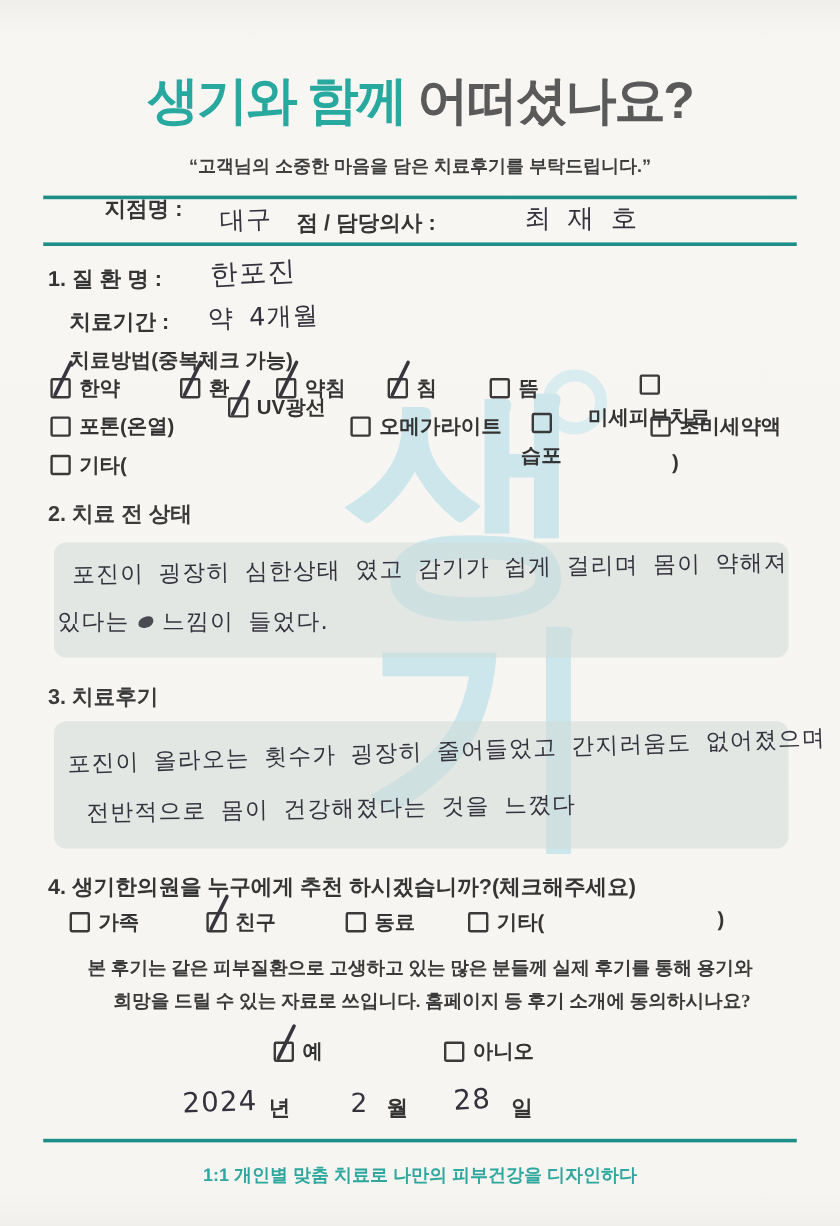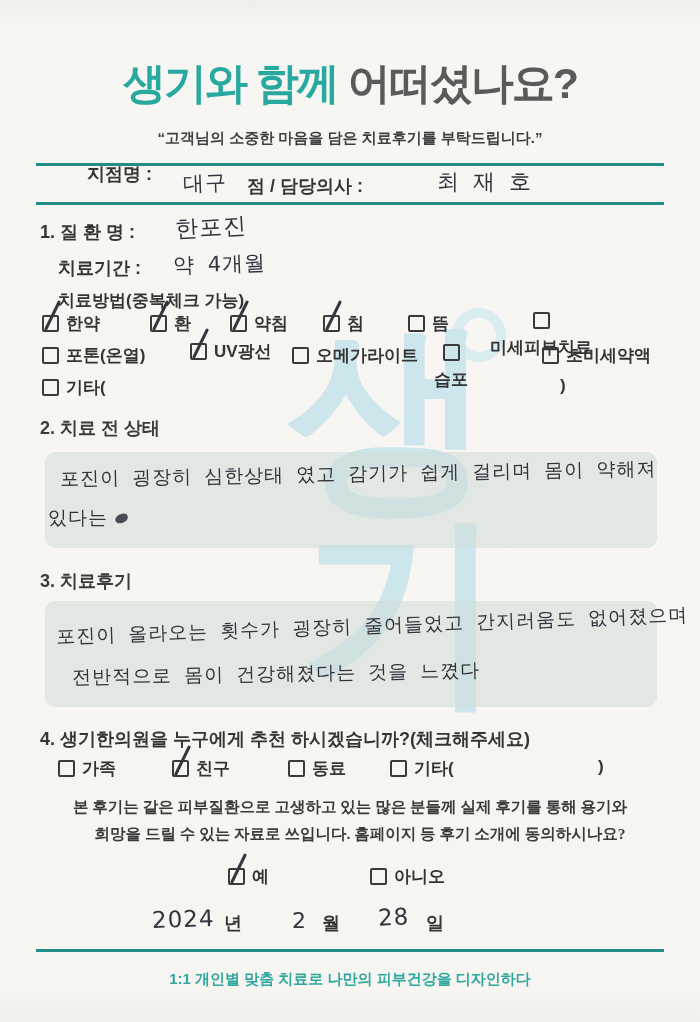--- a/index.html
+++ b/index.html
@@ -110,21 +110,21 @@
   </div>
   <div class="cb" style="left:490px;top:312px;flex-direction:column;">
     <span class="box"></span>
     <span>미세피부치료</span>
   </div>
 
   <div class="cb" style="left:42px;top:344px;">
     <span class="box"></span>
     <span>포톤(온열)</span>
   </div>
-  <div class="cb checked" style="left:190px;top:340px;">
+  <div class="cb checked" style="left:190px;top:328px;">
     <span class="box">
         <span class="tick"></span>
       </span>
     <span>UV광선</span>
   </div>
   <div class="cb" style="left:292px;top:344px;">
     <span class="box"></span>
     <span>오메가라이트</span>
   </div>
   <div class="cb" style="left:434px;top:344px;flex-direction:column;">
@@ -141,20 +141,21 @@
     <span>기타(</span>
   </div>
   <div class="abs paren z" style="left:560px;top:376px;">)</div>
 
   <div class="abs sec z" style="left:40px;top:416px;">2. 치료 전 상태</div>
   <div class="ansbox" style="top:452px;height:96px;"></div>
   <div class="abs hand z" style="left:60px;top:461px;font-size:19px;transform:rotate(-1deg);">포진이 굉장히 심한상태 였고  감기가 쉽게 걸리며 몸이 약해져</div>
   <div class="abs hand hand-flex z" style="left:48px;top:505px;font-size:19px;">
     <span>있다는</span>
     <span class="scribble"></span>
+    <span>느낌이  들었다.</span>
   </div>
 
   <div class="abs sec z" style="left:40px;top:569px;">3. 치료후기</div>
   <div class="ansbox" style="top:601px;height:106px;"></div>
   <div class="abs hand z" style="left:56px;top:613px;font-size:19px;transform:rotate(-2deg);">포진이 올라오는  횟수가  굉장히 줄어들었고  간지러움도  없어졌으며</div>
   <div class="abs hand z" style="left:72px;top:661px;font-size:19px;transform:rotate(-1deg);">전반적으로 몸이  건강해졌다는  것을  느꼈다</div>
 
   <div class="abs flabel2 z" style="left:40px;top:727px;font-size:18px;">4. 생기한의원을 누구에게 추천 하시겠습니까?(체크해주세요)</div>
   <div class="cb" style="left:58px;top:757px;">
     <span class="box"></span>

